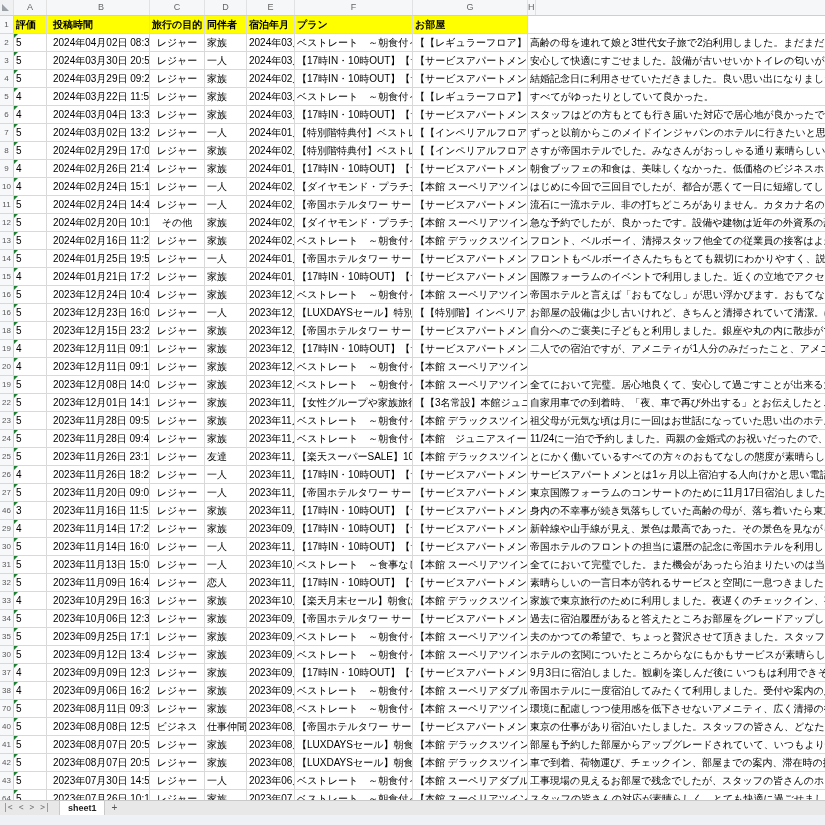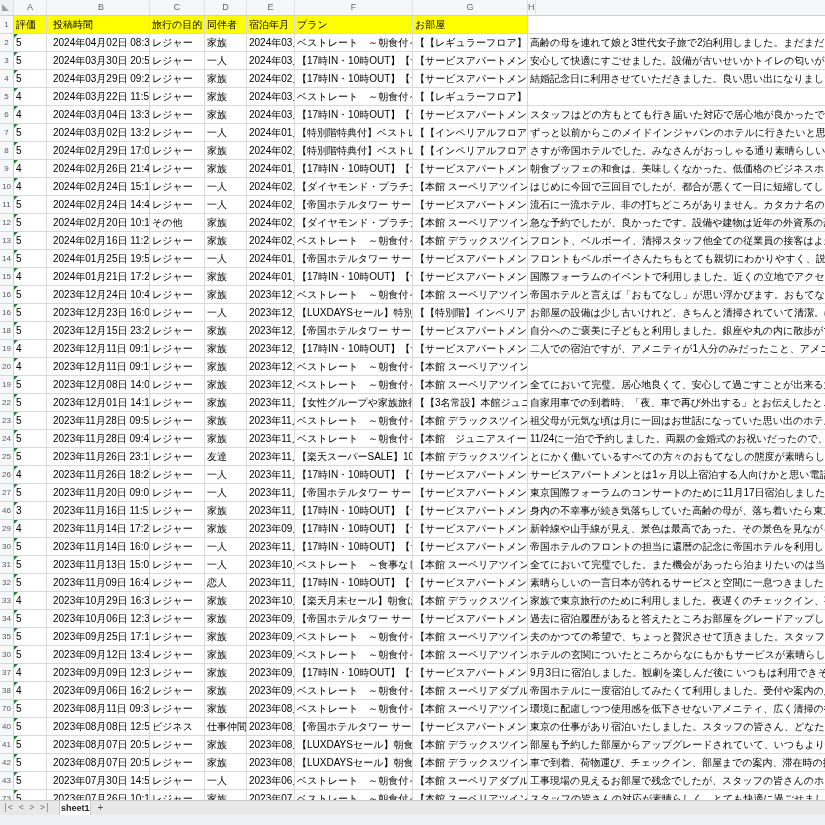--- a/index.html
+++ b/index.html
@@ -17,36 +17,36 @@
     border-left:7px solid #9aa0a6;border-top:7px solid transparent;}
   
   .row{display:flex;height:18px;box-sizing:border-box;border-bottom:1px solid var(--grid,#d9d9d9);background:#fff;}
   .row.partial{height:10px;overflow:hidden;border-bottom:none;}
   .cell{box-sizing:border-box;border-right:1px solid var(--grid,#d9d9d9);
     padding:0 2px;font-size:10px;line-height:17px;white-space:nowrap;overflow:hidden;flex:none;position:relative;}
   .c-num{width:14px;text-align:center;color:#595959;font-size:8px;background:#f7f8fa;
     border-right:1px solid #cfcfcf;padding:0;}
   .c-a{width:33px;}
   .c-b{width:103px;padding-left:6px;}
-  .c-c{width:55px;}
+  .c-c{width:55px;text-align:center;}
   .c-d{width:42px;}
   .c-e{width:48px;}
   .c-f{width:118px;}
   .c-g{width:115px;}
   .c-h{flex:1 1 auto;border-right:none;}
   .tri{position:absolute;top:0;left:0;width:0;height:0;
     border-left:4px solid var(--error_triangle,#1e7e34);border-bottom:4px solid transparent;}
   
-  .hdr .cell{background:var(--header_bg,#ffff00);font-weight:normal;}
+  .hdr .cell{background:var(--header_bg,#ffff00);font-weight:bold;}
   .hdr .c-num{background:#f7f8fa;font-weight:normal;}
   
   .tabbar{height:15px;background:var(--tabbar_bg,#e8e8e8);border-top:1px solid #c9c9c9;
     box-sizing:border-box;display:flex;align-items:stretch;font-size:9px;color:#777;}
   .nav{padding:0 3px;line-height:14px;cursor:default;font-family:"DejaVu Sans Mono",monospace;font-size:8px;}
-  .tab-active{background:#ffffff;color:#222;padding:0 1px;line-height:14px;margin-left:6px;
+  .tab-active{background:#ffffff;color:#222;padding:0 8px;line-height:14px;margin-left:6px;
     border-left:1px solid #c9c9c9;border-right:1px solid #c9c9c9;font-weight:bold;}
   .tab-add{padding:0 6px;line-height:14px;color:#555;font-size:10px;}
   .below{height:10px;background:var(--below_bg,#eef1f6);}
 </style>
 </head>
 <body>
 
 <div id="app">
 
   <div class="letters">
@@ -122,20 +122,21 @@
       <div class="cell c-num">5</div>
       <div class="cell c-a">
         <span class="tri"></span><span>4</span>
       </div>
       <div class="cell c-b">2024年03月22日 11:53:53</div>
       <div class="cell c-c">レジャー</div>
       <div class="cell c-d">家族</div>
       <div class="cell c-e">2024年03月</div>
       <div class="cell c-f">ベストレート　～朝食付～</div>
       <div class="cell c-g">【【レギュラーフロア】スーペリアツイン</div>
+      <div class="cell c-h">すべてがゆったりとしていて良かった。</div>
     </div>
 
     <div class="row">
       <div class="cell c-num">6</div>
       <div class="cell c-a">
         <span class="tri"></span><span>4</span>
       </div>
       <div class="cell c-b">2024年03月04日 13:37:04</div>
       <div class="cell c-c">レジャー</div>
       <div class="cell c-d">家族</div>
@@ -656,21 +657,21 @@
       <div class="cell c-b">2023年07月30日 14:51:16</div>
       <div class="cell c-c">レジャー</div>
       <div class="cell c-d">一人</div>
       <div class="cell c-e">2023年06月</div>
       <div class="cell c-f">ベストレート　～朝食付～</div>
       <div class="cell c-g">【本館 スーペリアダブル（32平米）</div>
       <div class="cell c-h">工事現場の見えるお部屋で残念でしたが、スタッフの皆さんのホスピタリティとはさすがとい</div>
     </div>
 
     <div class="row partial">
-      <div class="cell c-num">73</div>
+      <div class="cell c-num">64</div>
       <div class="cell c-a">
         <span class="tri"></span><span>5</span>
       </div>
       <div class="cell c-b">2023年07月26日 10:14:11</div>
       <div class="cell c-c">レジャー</div>
       <div class="cell c-d">家族</div>
       <div class="cell c-e">2023年07月</div>
       <div class="cell c-f">ベストレート　～朝食付～</div>
       <div class="cell c-g">【本館 スーペリアツイン（32平米）</div>
       <div class="cell c-h">スタッフの皆さんの対応が素晴らしく、とても快適に過ごせました。</div>

